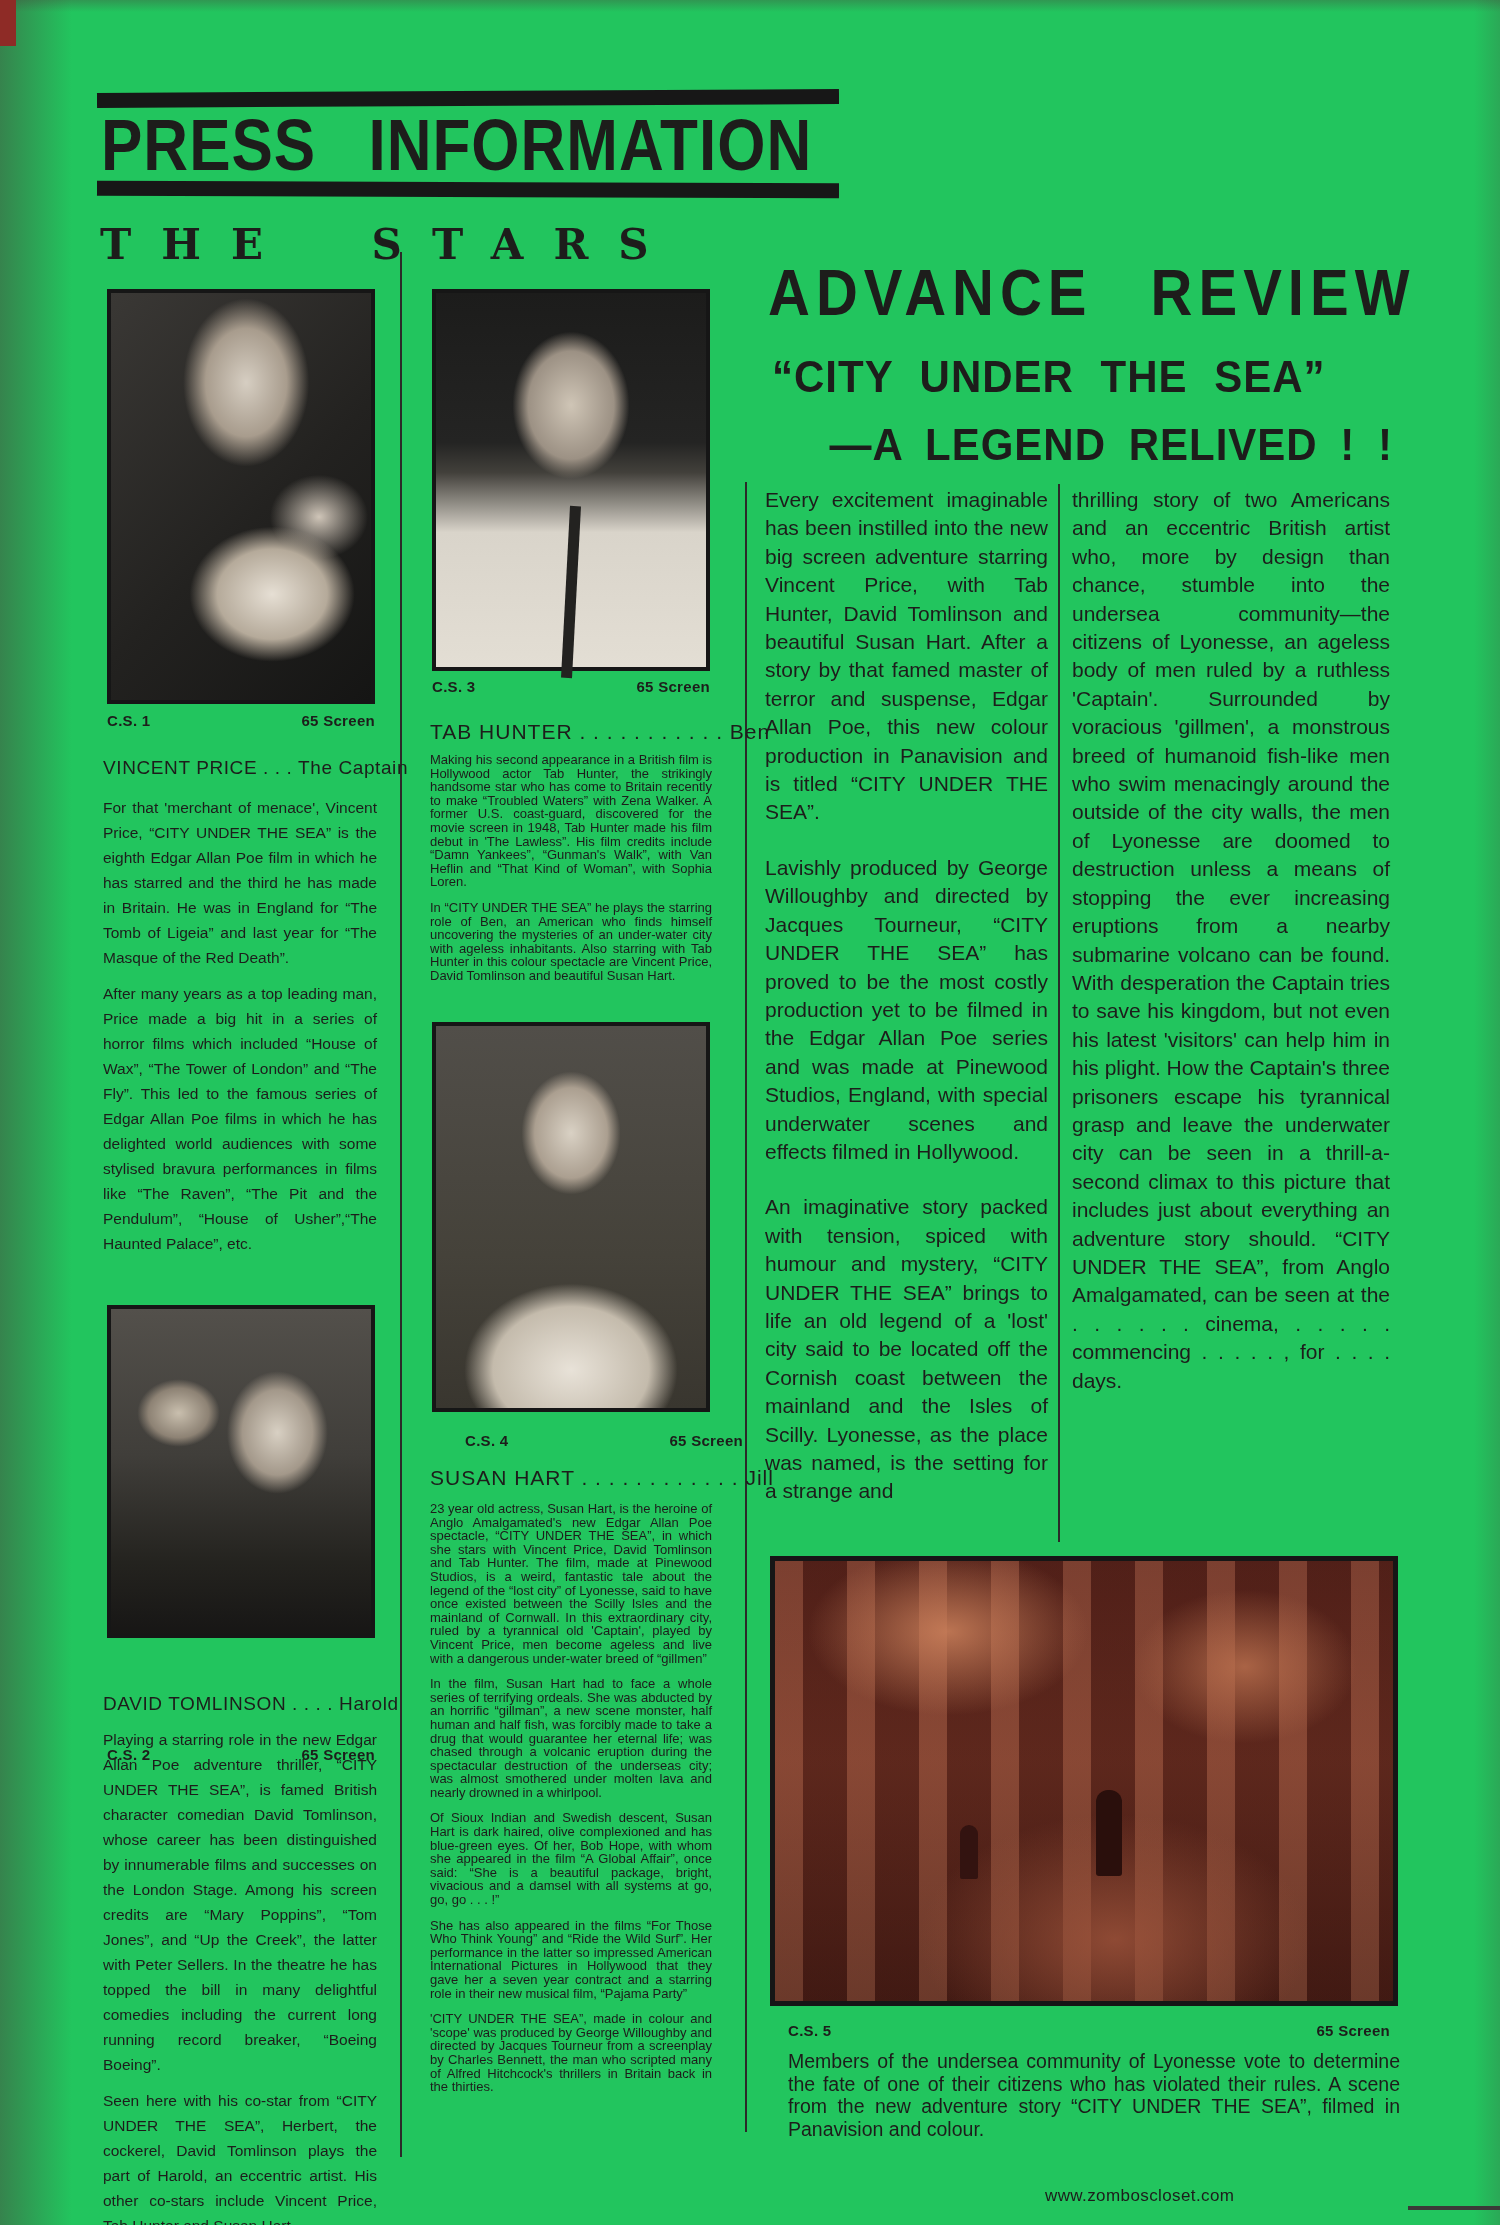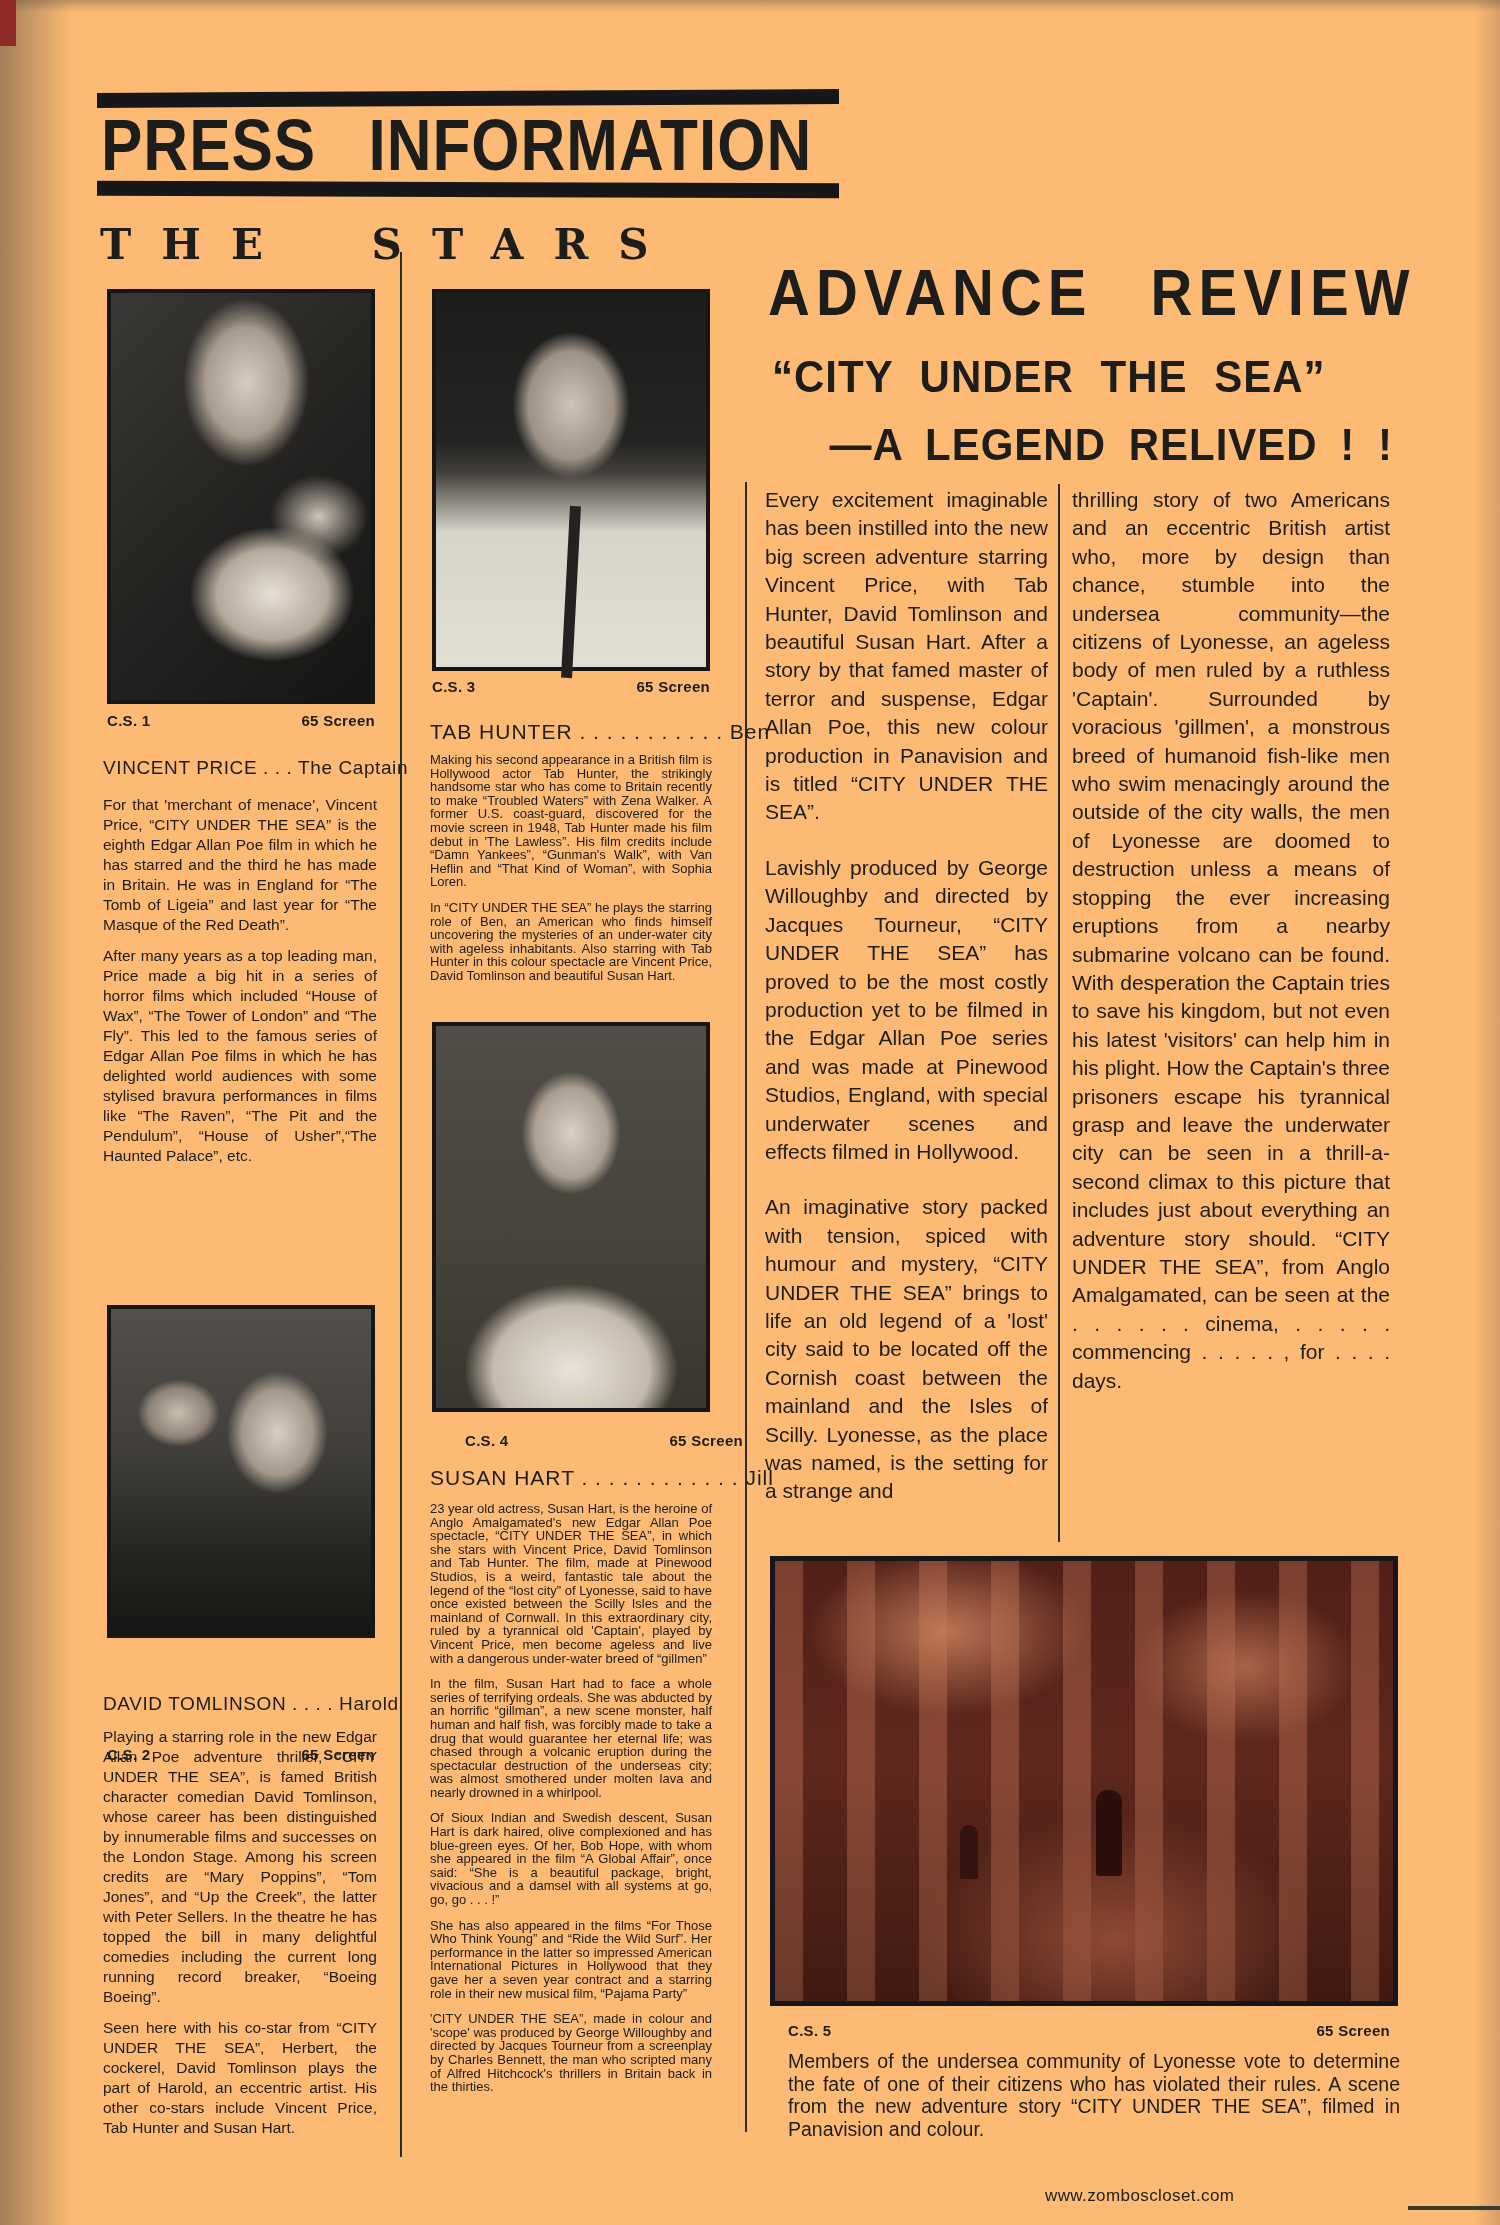--- a/index.html
+++ b/index.html
@@ -1,16 +1,16 @@
 <!DOCTYPE html>
 <html><head>
 <meta charset="utf-8">
 <style>
   html,body{margin:0;padding:0;background:#d8d5cf;}
-  .page{position:relative;width:1500px;height:2225px;background:#fdba74;overflow:hidden;
+  .page{position:relative;width:1500px;height:2225px;background:#22c55e;overflow:hidden;
         font-family:"Liberation Sans",sans-serif;color:#1d1d1b;}
   
   .edge-left{position:absolute;left:0;top:0;width:72px;height:100%;
     background:linear-gradient(to right,rgba(74,66,60,.50),rgba(74,66,60,0));}
   .edge-top{position:absolute;left:0;top:0;width:100%;height:12px;
     background:linear-gradient(to bottom,rgba(74,66,60,.35),rgba(74,66,60,0));}
   .edge-right{position:absolute;right:0;top:0;width:26px;height:100%;
     background:linear-gradient(to left,rgba(74,66,60,.22),rgba(74,66,60,0));}
   .red-corner{position:absolute;left:0;top:0;width:16px;height:46px;background:#8e2b26;}
   .bottom-right-line{position:absolute;left:1408px;top:2206px;width:92px;height:4px;background:#3a3a38;}
@@ -80,21 +80,21 @@
 
   
   .star-heading{position:absolute;font-size:19px;letter-spacing:.6px;white-space:nowrap;}
   .h-vincent{left:103px;top:757px;}
   .h-tomlinson{left:103px;top:1693px;}
   .h-hunter{left:430px;top:720px;font-size:21px;letter-spacing:1px;}
   .h-hart{left:430px;top:1466px;font-size:21px;letter-spacing:1px;}
 
   .copy{position:absolute;text-align:justify;}
   .copy p{margin:0 0 11px 0;}
-  .copy-left{width:274px;font-size:15.5px;line-height:20px;}
+  .copy-left{width:274px;font-size:15.5px;line-height:25px;}
   .c-vincent{left:103px;top:795px;}
   .c-tomlinson{left:103px;top:1727px;}
   .copy-mid{width:282px;font-size:13px;line-height:13.6px;}
   .copy-mid p{margin:0 0 12px 0;}
   .c-hunter{left:430px;top:753px;}
   .c-hart{left:430px;top:1502px;}
 
   
   .advance-title{position:absolute;left:768px;top:260px;font-size:58px;font-weight:bold;
     letter-spacing:6px;word-spacing:36px;white-space:nowrap;line-height:1;

